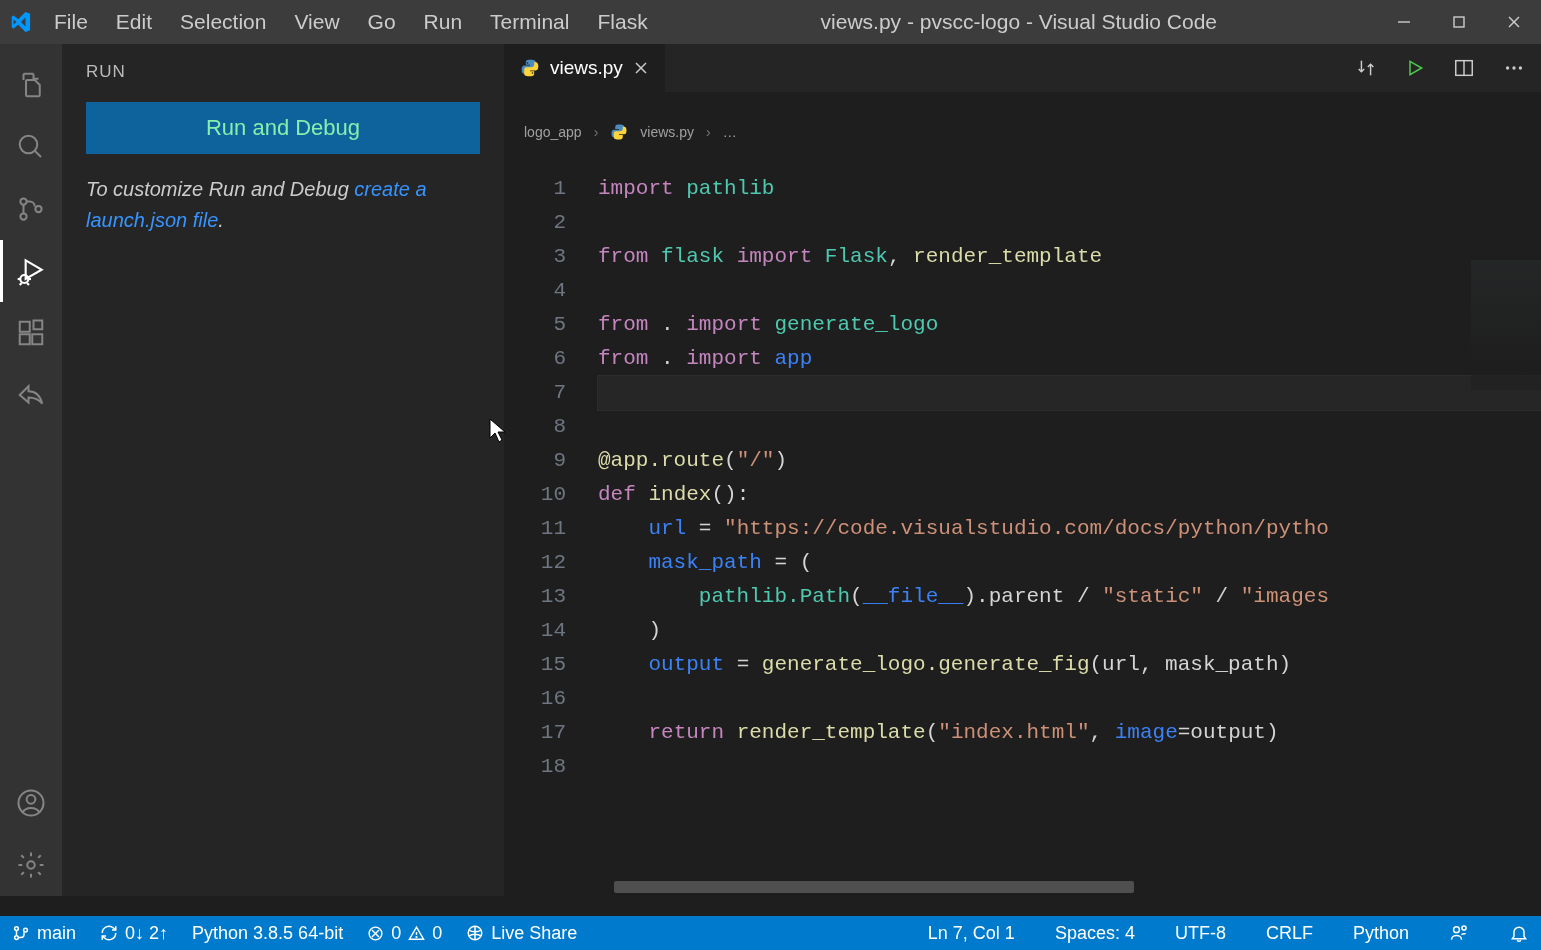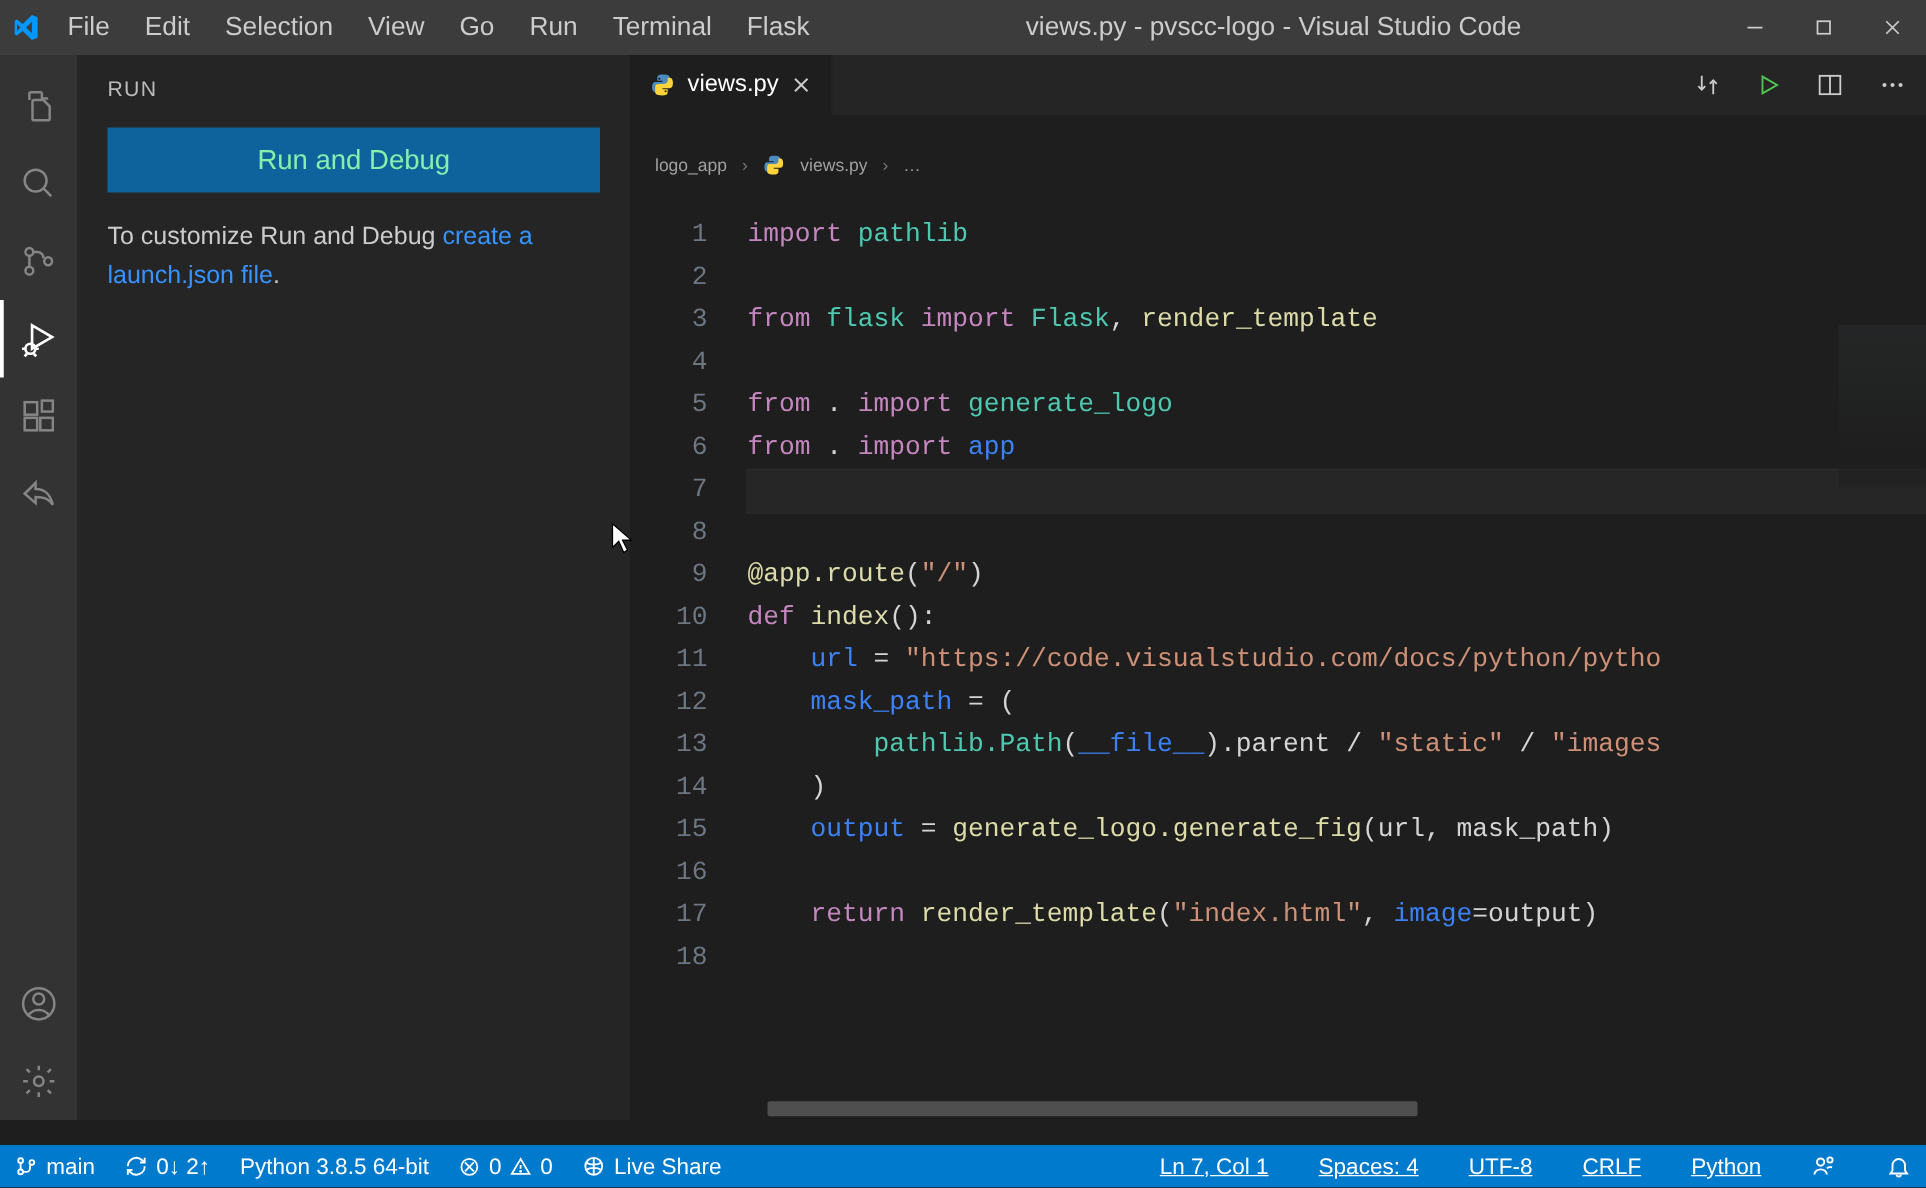--- a/index.html
+++ b/index.html
@@ -73,21 +73,21 @@
 .runbtn {
   width:100%;
   background:#0e639c;
   color:#86efac;
   border:none;
   padding:13px 0;
   font-size:22px;
   text-align:center;
   cursor:pointer;
 }
-.sidepanel p { margin-top:20px; font-size:20px; line-height:1.55; color:#cccccc; }
+.sidepanel p { margin-top:20px; font-size:20px; line-height:1.55; color:#cccccc;font-style:italic; }
 .sidepanel a { color:#3794ff; text-decoration:none; }
 
 
 .editor {
   flex:1;
   display:flex;
   flex-direction:column;
   background:#1e1e1e;
   min-width:0;
   position:relative;
@@ -186,21 +186,21 @@
   height:34px;
   background:#007acc;
   display:flex;
   align-items:center;
   color:#ffffff;
   font-size:18px;
   padding:0 12px;
   gap:24px;
   margin-top:20px;
 }
-.statusbar .right { margin-left:auto; display:flex; gap:40px; align-items:center;text-decoration:underline; }
+.statusbar .right { margin-left:auto; display:flex; gap:40px; align-items:center; }
 .statusbar span { display:flex; align-items:center; gap:7px; }
 
 svg { display:block; }
 
 .cursor {
   position:absolute;
   left:489px;
   top:418px;
   pointer-events:none;
 }

